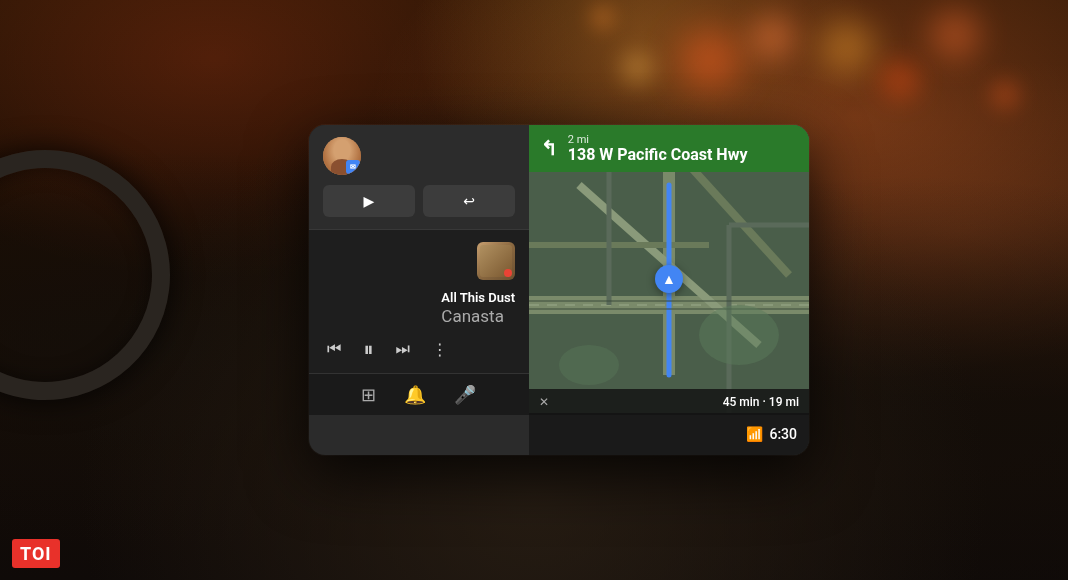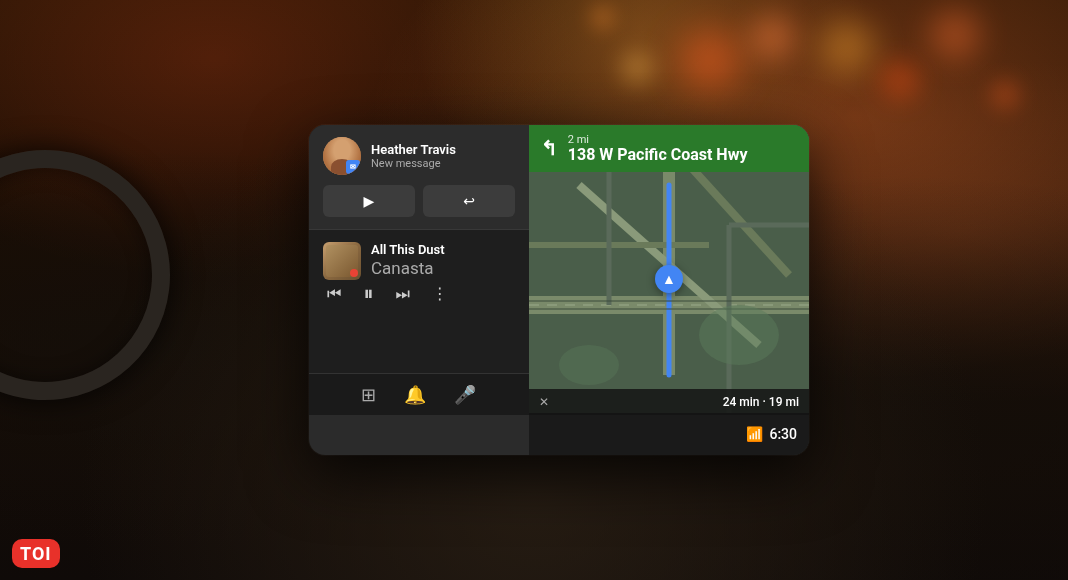--- a/index.html
+++ b/index.html
@@ -58,21 +58,21 @@
     
     .toi-badge {
       position: absolute;
       bottom: 12px;
       left: 12px;
       background: #e8312a;
       color: white;
       font-weight: bold;
       font-size: 18px;
       padding: 4px 8px;
-      border-radius: 10px;
+      border-radius: 3px;
       z-index: 100;
       letter-spacing: 1px;
     }
 
     
     .android-auto-screen {
       position: absolute;
       top: 50%;
       left: 50%;
       transform: translate(-45%, -50%);
@@ -188,22 +188,24 @@
     }
 
     
     .music-card {
       padding: 12px 14px;
       background: #1e1e1e;
     }
 
     .music-header {
       display: flex;
-      align-items: flex-start;
+      align-items: flex-end;
       gap: 10px;
+      margin-bottom: 10px;
+      flex-direction: column;
     }
 
     .album-art {
       width: 38px;
       height: 38px;
       border-radius: 6px;
       background: linear-gradient(135deg, #c8a070 0%, #8a6840 50%, #6a5030 100%);
       flex-shrink: 0;
       position: relative;
       overflow: hidden;
@@ -440,24 +442,20 @@
 
   <div class="left-panel">
 
     <div class="message-card">
       <div class="message-header">
         <div class="avatar" style="position:relative;">
           <div class="avatar-face"></div>
           <div class="message-badge">
             <span style="color:white;font-size:7px;font-weight:bold;">✉</span>
           </div>
-        </div>
-        <div class="message-text-area">
-          <div class="message-sender">Heather Travis</div>
-          <div class="message-subtitle">New message</div>
         </div>
       </div>
       <div class="message-actions">
         <button class="action-btn">▶</button>
         <button class="action-btn">↩</button>
       </div>
     </div>
 
     <div class="music-card">
       <div class="music-header">
@@ -520,21 +518,21 @@
       <div class="nav-info">
         <div class="nav-distance">2 mi</div>
         <div class="nav-street">138 W Pacific Coast Hwy</div>
       </div>
     </div>
 
     <div class="location-arrow">▲</div>
 
     <div class="eta-bar">
       <span class="eta-close">✕</span>
-      <span class="eta-text">24 min · 19 mi</span>
+      <span class="eta-text">45 min · 19 mi</span>
     </div>
   </div>
 
   <div class="status-bar">
     <span class="signal-icon">📶</span>
     <span class="time-text">6:30</span>
   </div>
 
 </div>
 

